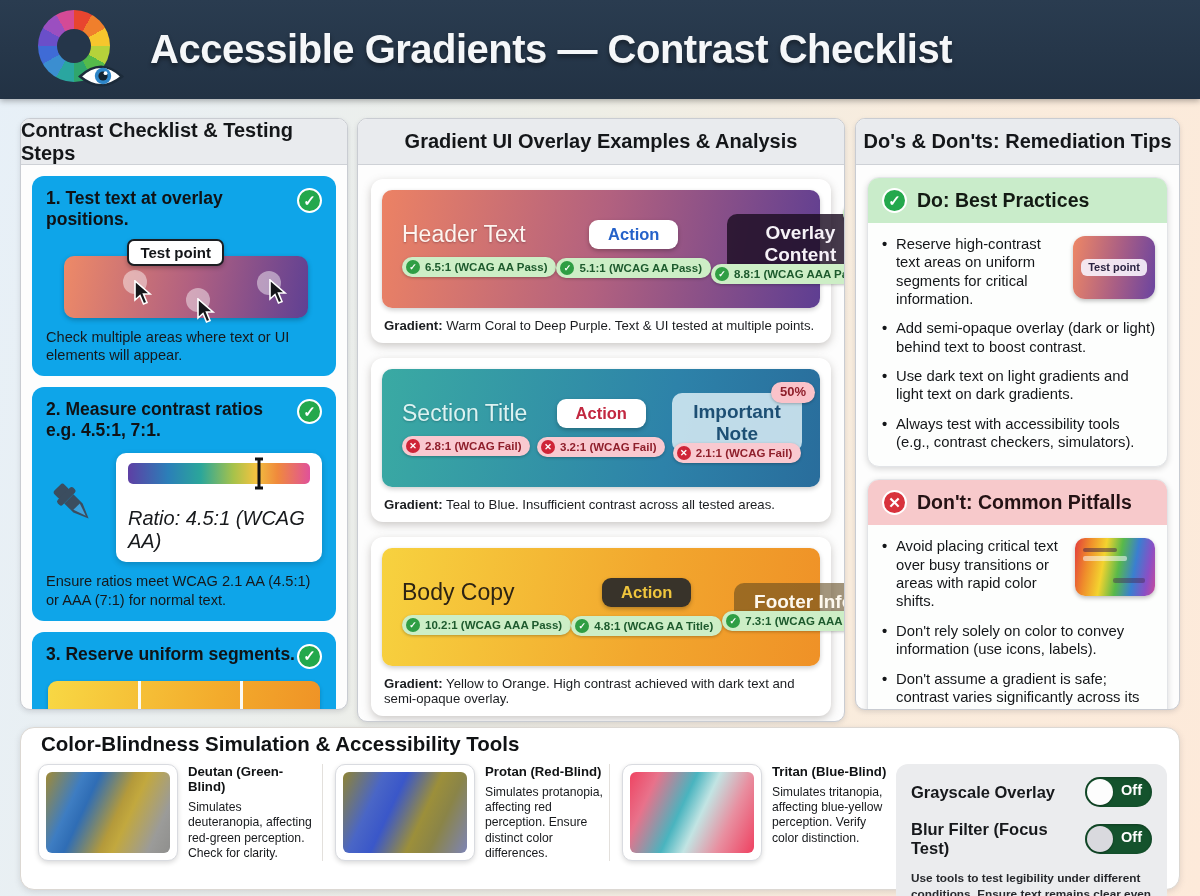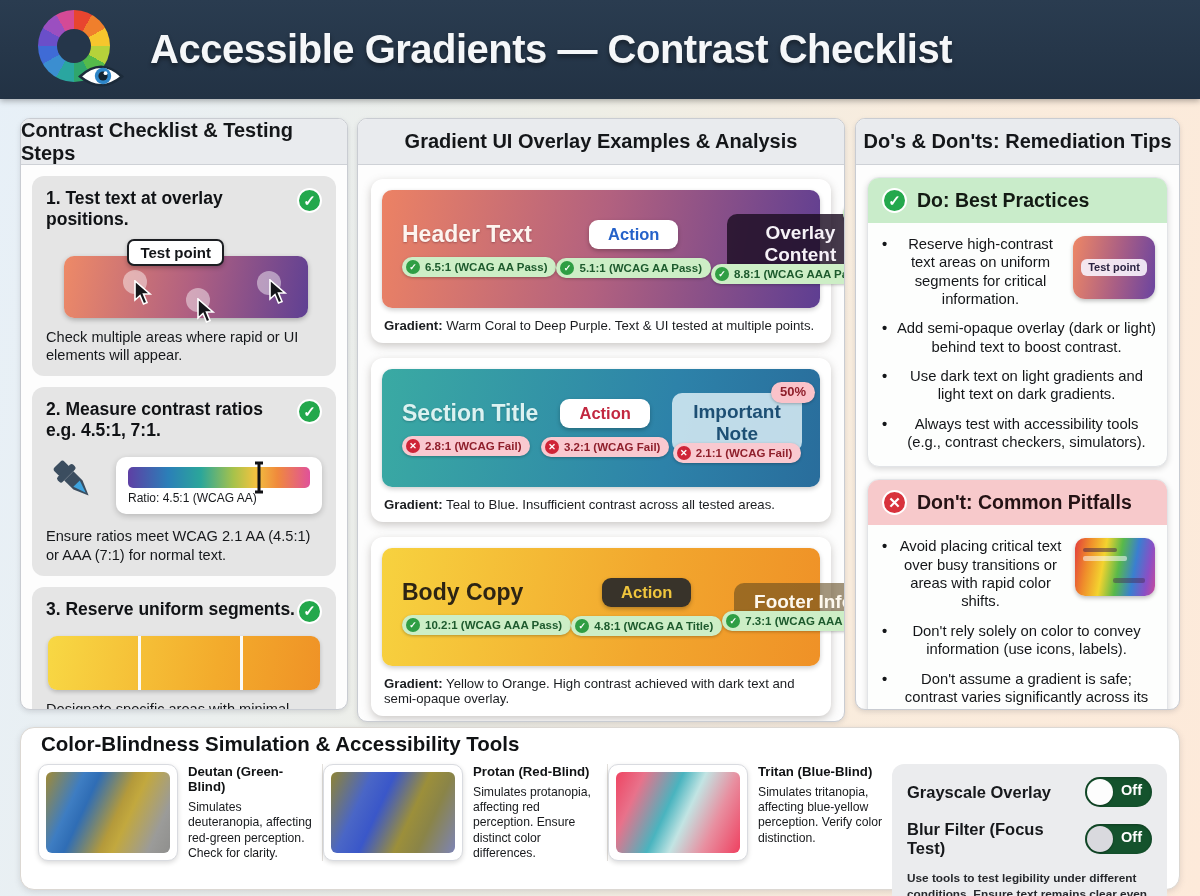--- a/index.html
+++ b/index.html
@@ -19,56 +19,56 @@
   .logo svg.eye { position:absolute; right:-6px; bottom:2px; }
   .app-title { margin-left:32px; font-size:40px; font-weight:bold; color:#f5f7f9; letter-spacing:-.5px;
     text-shadow:0 3px 4px rgba(0,0,0,.4); }
   
   .panel { position:absolute; background:#fdfdfd; border:1px solid #c9ccd2; border-radius:10px;
     box-shadow:0 2px 5px rgba(90,90,100,.18); overflow:hidden; }
   .panel-head { height:46px; background:#e9ebee; border-bottom:1px solid #ced1d6; display:flex;
     align-items:center; justify-content:center; font-size:20px; font-weight:bold; color:#141619; }
   
   #col-left { left:20px; top:118px; width:328px; height:592px; }
-  .step-card { background:#e5e5e5; border-radius:12px; margin:11px; padding:12px 14px; }
+  .step-card { background:#0ea5e9; border-radius:12px; margin:11px; padding:12px 14px; }
   .step-top { display:flex; justify-content:space-between; align-items:flex-start; }
   .step-title { font-size:17.5px; font-weight:bold; color:#101215; line-height:1.2; }
   .check-badge,.x-badge { width:25px; height:25px; border-radius:50%; color:#fff; font-size:15px; font-weight:bold;
     display:flex; align-items:center; justify-content:center; flex:0 0 auto; border:2px solid #fff; }
   .check-badge { background:#23a84c; }
   .x-badge { background:#d8323c; }
   .grad-zone { position:relative; margin:26px 14px 10px 18px; }
   .grad-bar1 { height:62px; border-radius:10px; background:linear-gradient(100deg,#ee8a67 0%,#b06081 52%,#5f4093 100%);
     box-shadow:0 2px 5px rgba(0,0,0,.25); }
   .tpoint { position:absolute; width:24px; height:24px; border-radius:50%; background:rgba(255,255,255,.45); }
   .cursor { position:absolute; }
   .tooltip { position:absolute; top:-17px; left:26%; background:#fff; border:2px solid #1c1e22; border-radius:7px;
     padding:3px 11px; font-size:15px; font-weight:bold; color:#141619; z-index:3; box-shadow:0 2px 4px rgba(0,0,0,.25); }
   .step-caption { font-size:14.6px; color:#16181b; line-height:1.25; margin-top:8px; }
   .illo-row { display:flex; align-items:center; gap:6px; margin:12px 0 10px; }
   .ratio-box { flex:1; background:#fff; border-radius:10px; padding:10px 12px 9px; box-shadow:0 2px 6px rgba(0,0,0,.2); }
   .spectrum { position:relative; height:21px; border-radius:5px;
     background:linear-gradient(90deg,#5e3fa4 0%,#2b7fb8 22%,#2ba69a 40%,#a7c24a 58%,#f2c240 70%,#f08a3c 82%,#e0519a 100%); }
   .ibeam { position:absolute; left:68%; top:-6px; }
-  .ratio-text { font-size:12px; color:#17191c; margin-top:3px; }
+  .ratio-text { font-size:20px; color:#17191c; margin-top:23px;font-style:italic; }
   .grad-bar3 { position:relative; height:54px; border-radius:9px; margin:12px 2px 10px;
     background:linear-gradient(100deg,#f8d844 0%,#f3ab2c 62%,#ef9226 100%); box-shadow:0 2px 4px rgba(0,0,0,.2); }
   .divider { position:absolute; top:0; width:3px; height:100%; background:#fbfbf6; }
   
   #col-mid { left:357px; top:118px; width:488px; height:604px; }
   .mid-body { padding:14px 13px; }
   .ex-card { background:#fff; border-radius:12px; box-shadow:0 3px 8px rgba(110,100,95,.35); padding:11px 11px 8px; margin-bottom:15px; }
   .banner { position:relative; height:118px; border-radius:10px; display:flex; align-items:center;
     justify-content:space-between; padding:0 18px 0 20px; box-shadow:0 2px 5px rgba(0,0,0,.2); }
   .banner-a { background:linear-gradient(100deg,#ec8264 0%,#b2617f 50%,#5e3e92 100%); }
   .banner-b { background:linear-gradient(100deg,#3aaaa3 0%,#2d82a9 65%,#296d9c 100%); }
   .banner-c { background:linear-gradient(100deg,#f7d23f 0%,#f2a72e 60%,#ef9127 100%); }
   .cell { display:flex; flex-direction:column; align-items:center; gap:9px; }
   .cell.left { align-items:flex-start; }
-  .big-label { font-size:23px; font-weight:bold; }
+  .big-label { font-size:23px; font-weight:normal; }
   .banner-a .big-label { color:#fdf4ef; text-shadow:0 1px 2px rgba(60,20,40,.35); }
   .banner-b .big-label { color:#dcf2f1; text-shadow:0 1px 2px rgba(10,50,60,.3); }
   .banner-c .big-label { color:#2d2414; }
   .pill { display:inline-flex; align-items:center; gap:5px; border-radius:999px; padding:3px 9px 3px 4px;
     font-size:11.5px; font-weight:bold; box-shadow:0 1px 3px rgba(0,0,0,.25); white-space:nowrap; }
   .pill .dot { width:14px; height:14px; border-radius:50%; color:#fff; font-size:9px; font-weight:bold;
     display:flex; align-items:center; justify-content:center; }
   .pill.pass { background:#cdeec6; color:#1d5a2d; } .pill.pass .dot { background:#2f9e44; }
   .pill.fail { background:#f9c9d0; color:#8f1f2b; } .pill.fail .dot { background:#cf2437; }
   .btn { border-radius:9px; padding:5px 19px; font-size:16.5px; font-weight:bold; box-shadow:0 2px 4px rgba(0,0,0,.25); }
@@ -81,21 +81,21 @@
   .ov-b { background:rgba(213,233,243,.88); color:#1d4f74; width:130px; }
   .ov-c { background:rgba(96,73,30,.58); color:#fdf8ee; width:140px; }
   .ov-wrap .pill { margin-top:-9px; z-index:2; }
   .pct { position:absolute; top:-11px; right:-13px; border-radius:999px; padding:3px 9px; font-size:13px;
     font-weight:bold; box-shadow:0 1px 3px rgba(0,0,0,.25); z-index:3; }
   .pct.green { background:#c8eebe; color:#2c5a22; }
   .pct.pink  { background:#fac3ca; color:#8f1f2b;margin-left:32px; }
   .ex-caption { font-size:13.2px; color:#1b1d20; margin:10px 2px 2px; }
   .ex-caption b { font-weight:bold; }
   
-  #col-right { left:855px; top:118px; width:325px; height:592px;text-align:center; }
+  #col-right { left:855px; top:118px; width:325px; height:592px; }
   .tip-card { margin:12px 11px; border-radius:12px; overflow:hidden; background:#fdfefd;
     box-shadow:0 2px 6px rgba(0,0,0,.15); border:1px solid #e2e4e7; }
   .tip-head { display:flex; align-items:center; gap:10px; padding:10px 14px; font-size:19.5px; font-weight:bold; color:#131a13; }
   .tip-head.do { background:#c9ecca; }
   .tip-head.dont { background:#f7c9cb; color:#241214; }
   .tip-body { padding:12px 10px 4px 6px; }
   .tip-body ul { list-style:none; }
   .tip-body li { position:relative; font-size:14.8px; color:#141619; line-height:1.24; margin:0 0 11px 0;
     padding-left:22px; }
   .tip-body li::before { content:"•"; position:absolute; left:8px; font-weight:bold; }
@@ -111,21 +111,21 @@
   .rainbow-swatch i { position:absolute; display:block; background:rgba(60,30,70,.5); border-radius:2px; }
   .rainbow-swatch i:nth-child(1){ left:8px; top:10px; width:34px; height:4px; }
   .rainbow-swatch i:nth-child(2){ left:8px; top:18px; width:44px; height:5px; background:rgba(250,250,250,.55); }
   .rainbow-swatch i:nth-child(3){ left:38px; top:40px; width:32px; height:5px; background:rgba(70,40,80,.45); }
   
   #bottom { left:20px; top:727px; width:1160px; height:163px; background:#fff; border:1px solid #dcd8d3;
     border-radius:14px; box-shadow:0 2px 6px rgba(90,90,100,.18); position:absolute; }
   .bottom-title { font-size:20.5px; font-weight:bold; color:#101214; margin:4px 0 8px 20px; }
   .bottom-row { display:flex; align-items:flex-start; padding:0 12px 0 17px; }
   .sim-group { display:flex; gap:10px; width:287px; padding-right:6px; }
-  .sim-group + .sim-group { border-left:1px solid #e3e0dc; }
+  .sim-group + .sim-group { border-left:1px solid #e3e0dc; padding-left:12px; }
   .sim-frame { width:140px; height:97px; background:#fff; border:1px solid #d9dbe0; border-radius:10px;
     box-shadow:0 2px 5px rgba(0,0,0,.15); padding:7px; flex:0 0 auto; }
   .sim-swatch { width:100%; height:100%; border-radius:6px; }
   .sw-deutan { background:linear-gradient(115deg,#a08a35 0%,#3e7dc2 24%,#2f6db5 34%,#b49a3b 56%,#c2a83e 64%,#9b9b99 86%,#8f8f8d 100%); }
   .sw-protan { background:linear-gradient(115deg,#8f8433 0%,#4a66c6 26%,#3a57c9 40%,#9c8f3a 62%,#8a8448 76%,#7d84b5 100%); }
   .sw-tritan { background:linear-gradient(115deg,#ef4462 0%,#e8728b 18%,#49b4bf 42%,#c2e4e3 56%,#e88fa0 76%,#ef4060 100%); }
   .sim-text { width:128px; }
   .sim-name { font-size:13.2px; font-weight:bold; color:#101214; margin-bottom:6px; line-height:1.15; }
   .sim-desc { font-size:12.2px; color:#17191c; line-height:1.24; }
   .tools { margin-left:auto; width:292px; background:#ebecee; border-radius:12px; padding:13px 15px 10px; }
@@ -172,21 +172,21 @@
           <path d="M3,1 L3,20 L8,15.5 L11.5,24 L15,22.5 L11.5,14 L18,14 Z" fill="#15161a" stroke="#ffffff" stroke-width="1.6"></path>
         </svg>
       <svg class="cursor" style="left:53.5%; top:42px;" width="22" height="26" viewBox="0 0 22 26">
           <path d="M3,1 L3,20 L8,15.5 L11.5,24 L15,22.5 L11.5,14 L18,14 Z" fill="#15161a" stroke="#ffffff" stroke-width="1.6"></path>
         </svg>
       <svg class="cursor" style="left:83%; top:23px;" width="22" height="26" viewBox="0 0 22 26">
           <path d="M3,1 L3,20 L8,15.5 L11.5,24 L15,22.5 L11.5,14 L18,14 Z" fill="#15161a" stroke="#ffffff" stroke-width="1.6"></path>
         </svg>
       <div class="tooltip">Test point</div>
     </div>
-    <div class="step-caption">Check multiple areas where rapid or UI elements will appear.</div>
+    <div class="step-caption">Check multiple areas where text or UI elements will appear.</div>
   </div>
 
   <div class="step-card">
     <div class="step-top">
       <div>
         <div class="step-title">2. Measure contrast ratios</div>
         <div class="step-title">e.g. 4.5:1, 7:1.</div>
       </div>
       <div class="check-badge">✓</div>
     </div>

